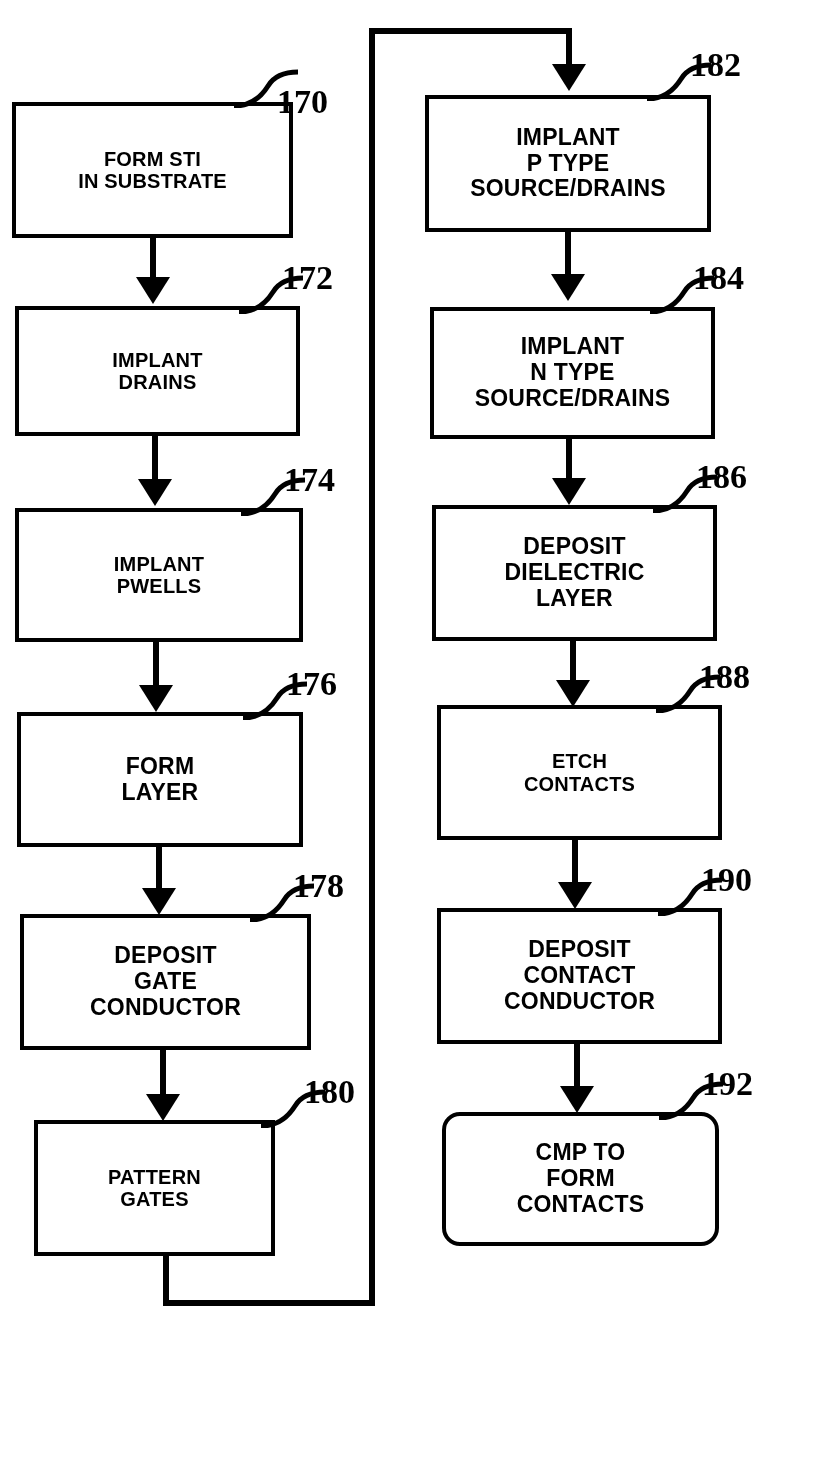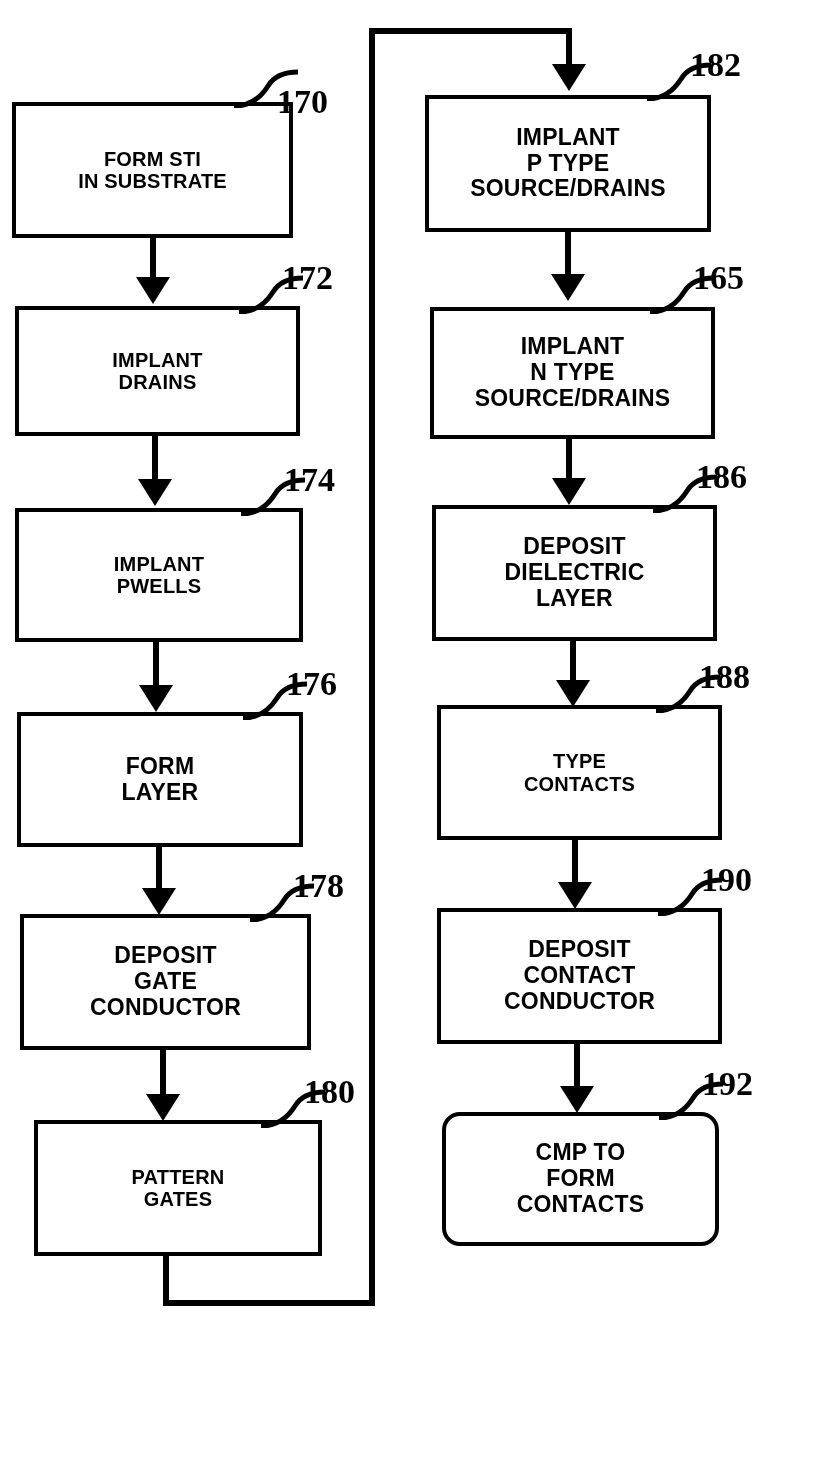--- a/index.html
+++ b/index.html
@@ -92,21 +92,21 @@
     <div class="line">FORM</div>
     <div class="line">LAYER</div>
   </div>
 
   <div class="node tight" style="left:20px; top:914px; width:291px; height:136px;">
     <div class="line">DEPOSIT</div>
     <div class="line">GATE</div>
     <div class="line">CONDUCTOR</div>
   </div>
 
-  <div class="node" style="left:34px; top:1120px; width:288px; height:136px;">
+  <div class="node" style="left:34px; top:1120px; width:241px; height:136px;">
     <div class="line">PATTERN</div>
     <div class="line">GATES</div>
   </div>
 
   <div class="node tight" style="left:425px; top:95px; width:286px; height:137px;">
     <div class="line">IMPLANT</div>
     <div class="line">P TYPE</div>
     <div class="line">SOURCE/DRAINS</div>
   </div>
 
@@ -116,21 +116,21 @@
     <div class="line">SOURCE/DRAINS</div>
   </div>
 
   <div class="node tight" style="left:432px; top:505px; width:285px; height:136px;">
     <div class="line">DEPOSIT</div>
     <div class="line">DIELECTRIC</div>
     <div class="line">LAYER</div>
   </div>
 
   <div class="node" style="left:437px; top:705px; width:285px; height:135px;">
-    <div class="line">TYPE</div>
+    <div class="line">ETCH</div>
     <div class="line">CONTACTS</div>
   </div>
 
   <div class="node tight" style="left:437px; top:908px; width:285px; height:136px;">
     <div class="line">DEPOSIT</div>
     <div class="line">CONTACT</div>
     <div class="line">CONDUCTOR</div>
   </div>
 
   <div class="node tight" style="left:442px; top:1112px; width:277px; height:134px;border-radius:18px;">
@@ -211,21 +211,21 @@
   <div class="ref" style="left:304px; top:1075px;">180</div>
 
   <svg class="leader" style="left:645px; top:55px;" width="68" height="46" viewBox="0 0 68 46">
     <path d="M2 44 C 12 44, 26 40, 36 24 C 42 14, 52 10, 66 10" fill="none" stroke="#000" stroke-width="5"></path>
   </svg>
   <div class="ref" style="left:690px; top:48px;">182</div>
 
   <svg class="leader" style="left:648px; top:268px;" width="68" height="46" viewBox="0 0 68 46">
     <path d="M2 44 C 12 44, 26 40, 36 24 C 42 14, 52 10, 66 10" fill="none" stroke="#000" stroke-width="5"></path>
   </svg>
-  <div class="ref" style="left:693px; top:261px;">165</div>
+  <div class="ref" style="left:693px; top:261px;">184</div>
 
   <svg class="leader" style="left:651px; top:467px;" width="68" height="46" viewBox="0 0 68 46">
     <path d="M2 44 C 12 44, 26 40, 36 24 C 42 14, 52 10, 66 10" fill="none" stroke="#000" stroke-width="5"></path>
   </svg>
   <div class="ref" style="left:696px; top:460px;">186</div>
 
   <svg class="leader" style="left:654px; top:667px;" width="68" height="46" viewBox="0 0 68 46">
     <path d="M2 44 C 12 44, 26 40, 36 24 C 42 14, 52 10, 66 10" fill="none" stroke="#000" stroke-width="5"></path>
   </svg>
   <div class="ref" style="left:699px; top:660px;">188</div>

